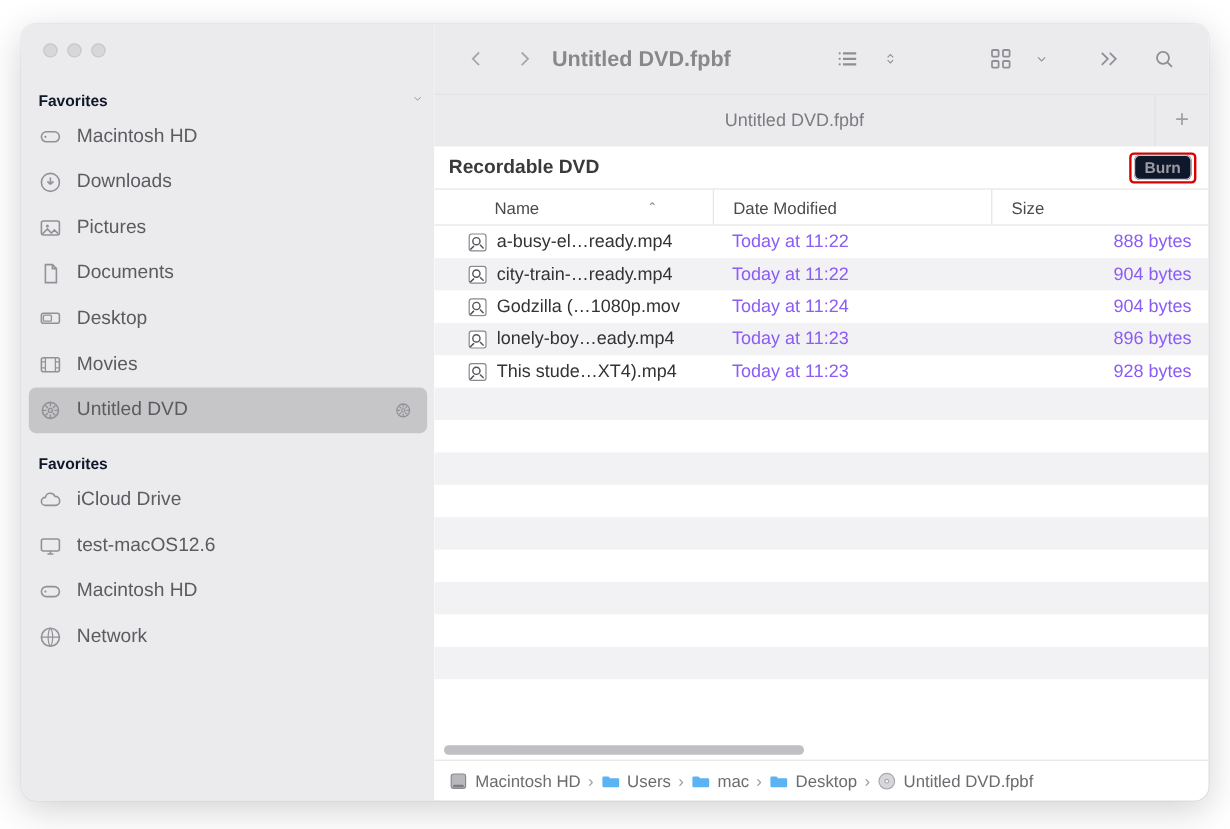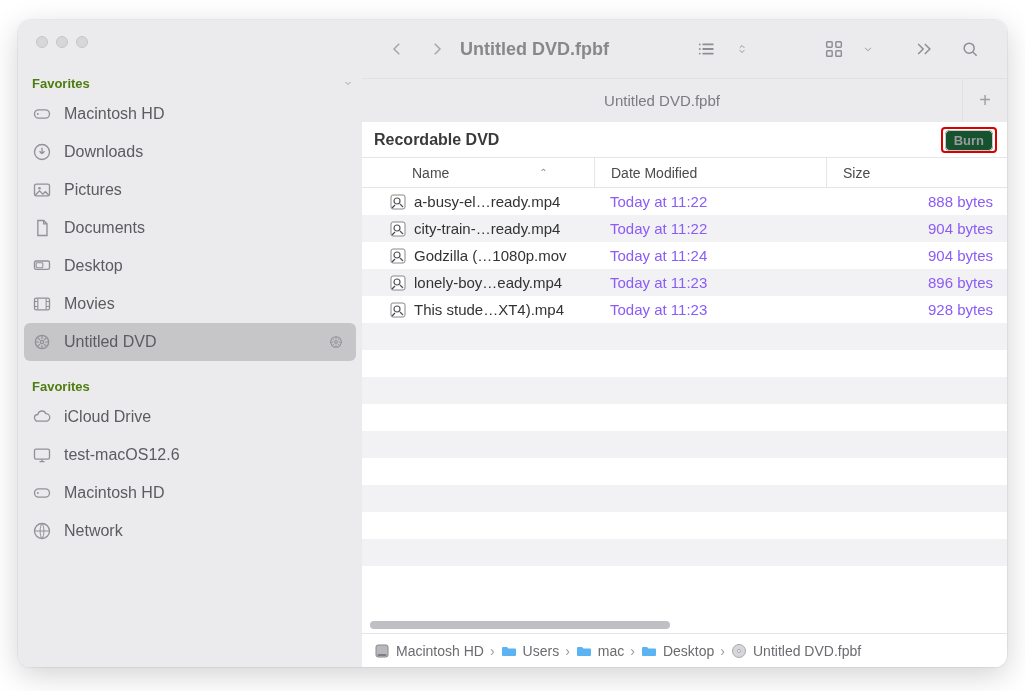--- a/index.html
+++ b/index.html
@@ -36,21 +36,21 @@
 .traffic {
   display: flex;
   gap: 8px;
   padding: 0 0 24px 18px;
 }
 .dot { width: 12px; height: 12px; border-radius: 50%; background: #D7D7D8; border:1px solid #C6C6C8; }
 
 .section-head {
   display:flex; align-items:center; justify-content:space-between;
   padding: 4px 8px 4px 14px;
-  color:#4d7c0f; font-size:13px; font-weight:600;
+  color:#0f172a; font-size:13px; font-weight:600;
 }
 .section-head .chev { color:#9c9ca0; font-size:10px; }
 
 .side-item {
   display:flex; align-items:center;
   height: 38px;
   padding: 0 12px 0 14px;
   gap: 12px;
   color:#5b5b60;
   font-size:16px;
@@ -99,21 +99,21 @@
 .subheader{
   height:36px;
   display:flex; align-items:center; justify-content:space-between;
   padding: 0 10px 0 12px;
   border-bottom:1px solid #E5E5E7;
   font-weight:600; font-size:16px; color:#3a3a3c;
 }
 .burn-frame{ border:2px solid #D90000; padding:2px; border-radius:4px;}
 .burn-btn{
   border:1px solid #C9C9CE; color:#9a9aa0;
-  padding:2px 8px; border-radius:5px; font-size:13px; background:#14532d;
+  padding:2px 8px; border-radius:5px; font-size:13px; background:#0f172a;
 }
 
 .cols{
   height:30px; display:flex; align-items:center;
   border-bottom:1px solid #E5E5E7;
   font-size:14px; color:#4b4b4e;
 }
 .cols .c-name{ flex:0 0 232px; padding-left:50px; display:flex;align-items:center; gap:90px;}
 .cols .c-date{ flex:0 0 232px; padding-left:16px; border-left:1px solid #E5E5E7; height:100%; display:flex;align-items:center;}
 .cols .c-size{ flex:1; padding-left:16px; border-left:1px solid #E5E5E7; height:100%; display:flex;align-items:center;}

